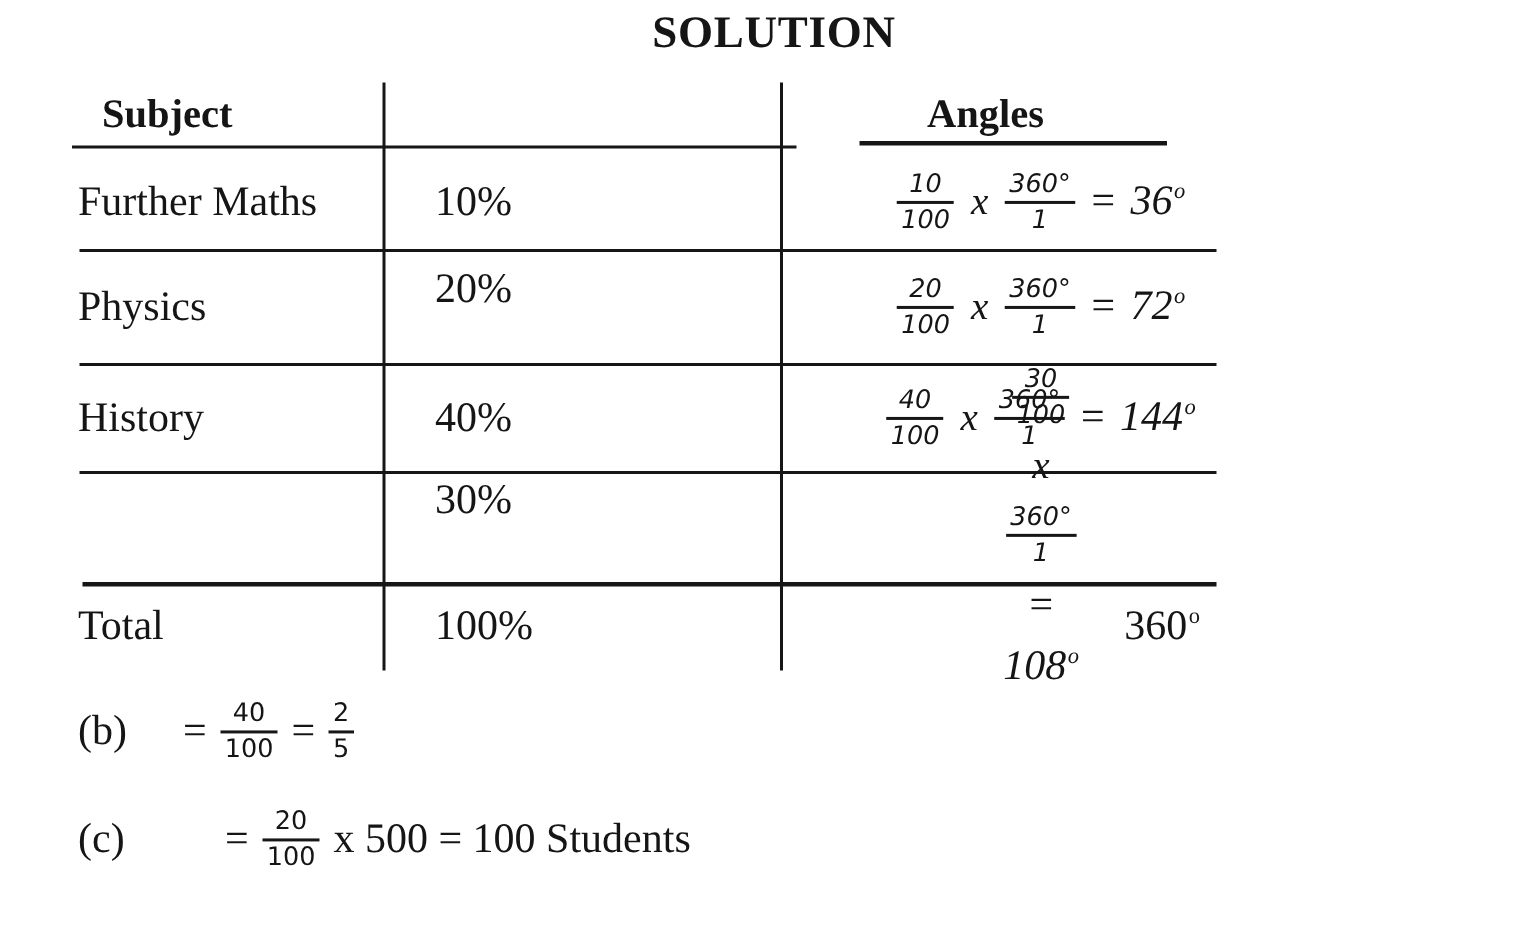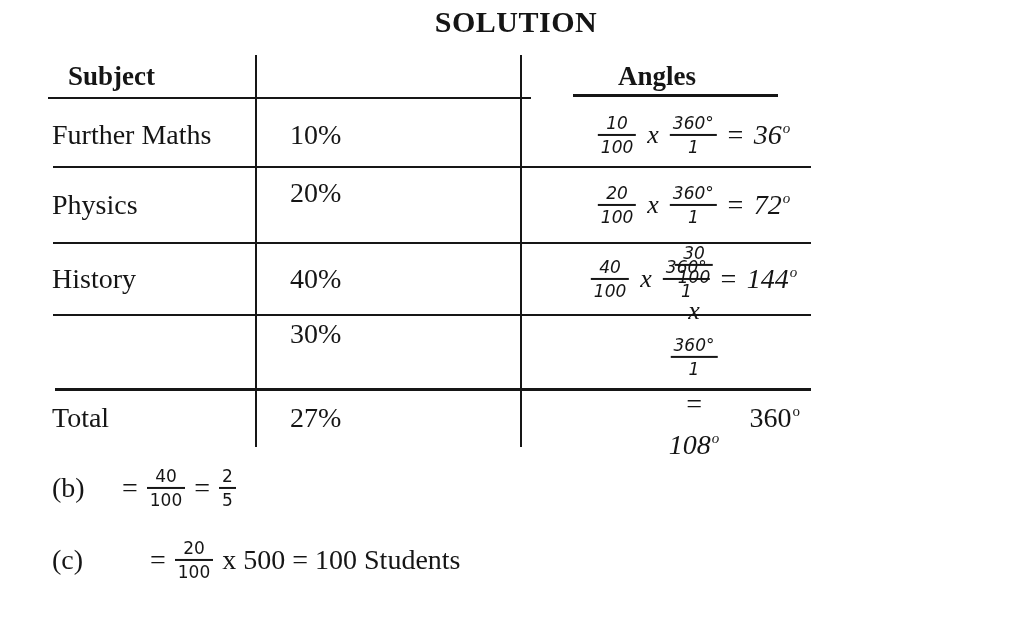--- a/index.html
+++ b/index.html
@@ -158,21 +158,21 @@
     <span class="frac">
       <span class="num">360°</span>
       <span class="bar"></span>
       <span class="den">1</span>
     </span>
     <span class="eq">=</span>
     <span class="res"><span>108</span><span class="deg">o</span></span>
   </div>
 
   <div class="cell" style="left:52px; top:363px;">Total</div>
-  <div class="cell" style="left:290px; top:363px;">27%</div>
+  <div class="cell" style="left:290px; top:363px;">100%</div>
   <div class="total-angle" style="top:363px;"><span>360</span><span class="deg">o</span></div>
 
 </div>
 
 <div class="bottom-row" style="top:488px;">
   <span class="pb-label">(b)</span>
   <span class="eq mx">=</span>
   <span class="frac">
     <span class="num">40</span>
     <span class="bar"></span>

